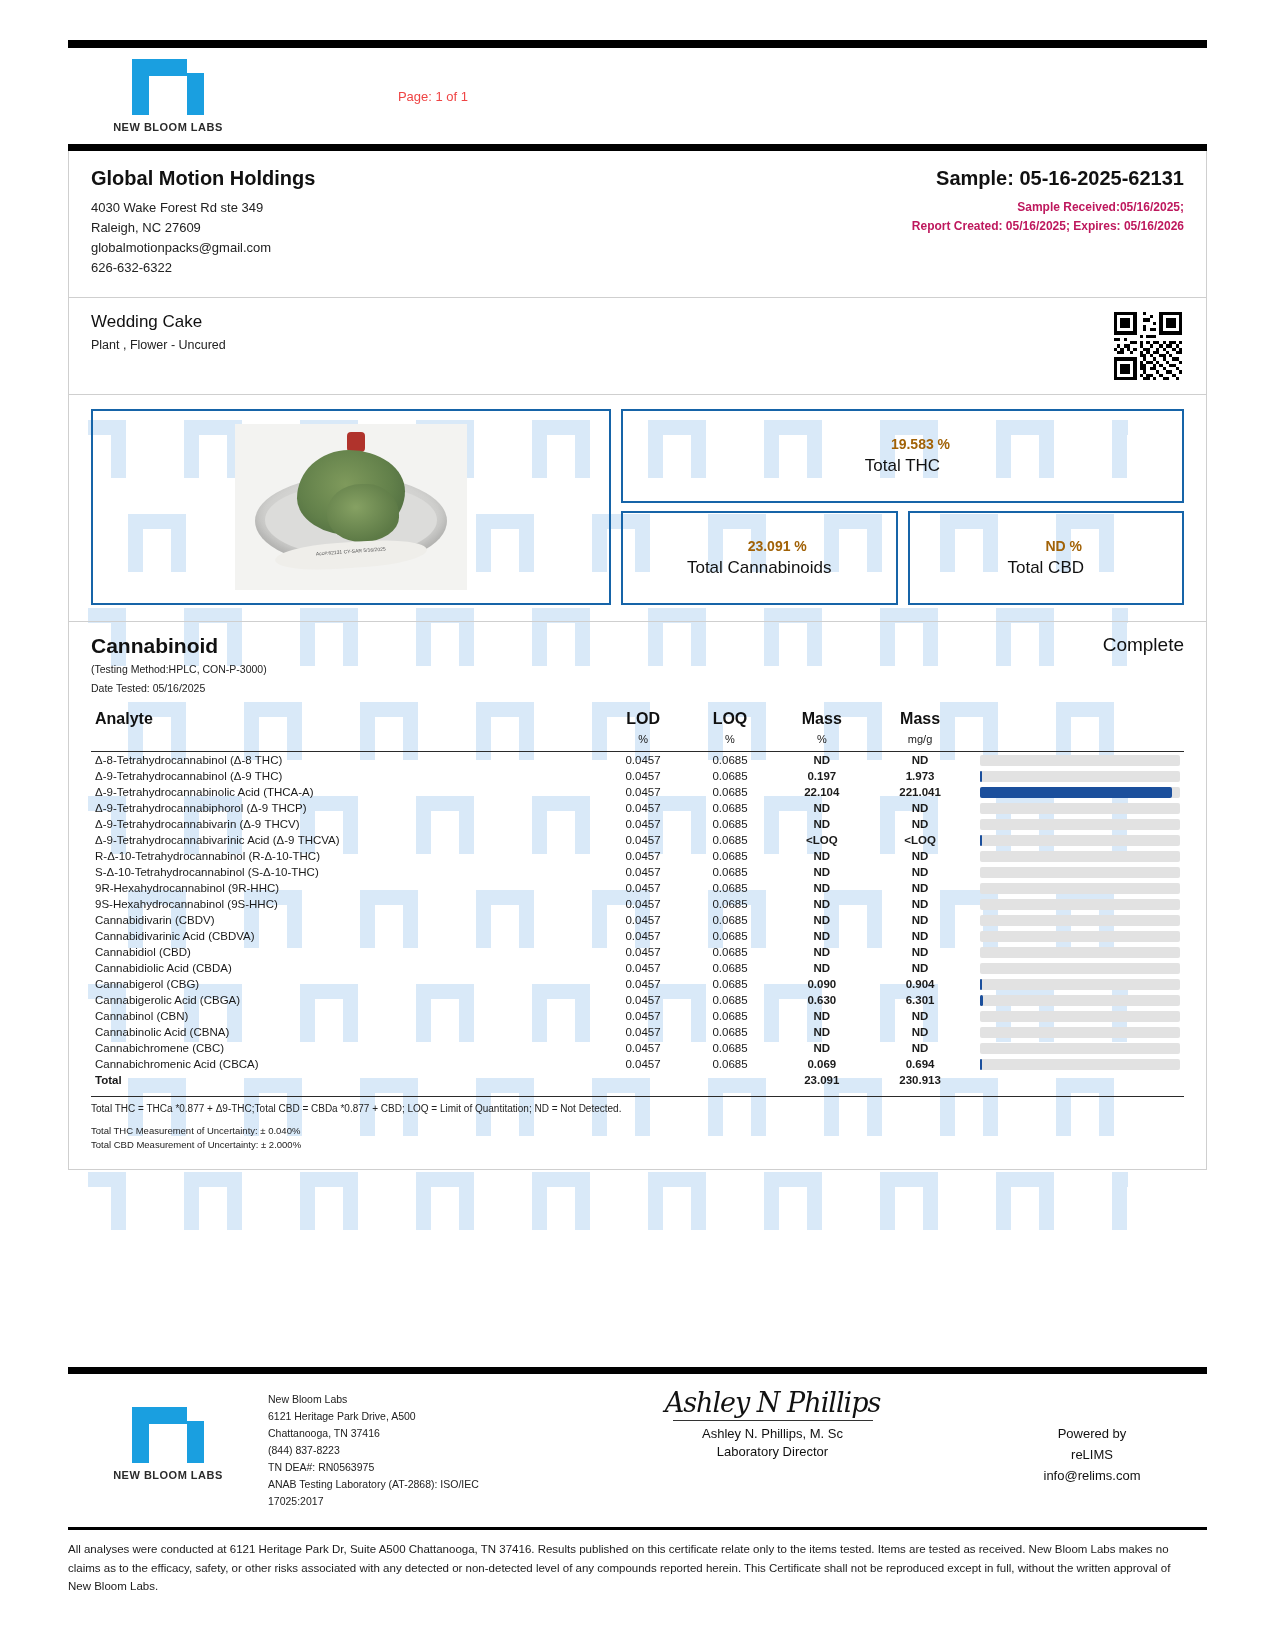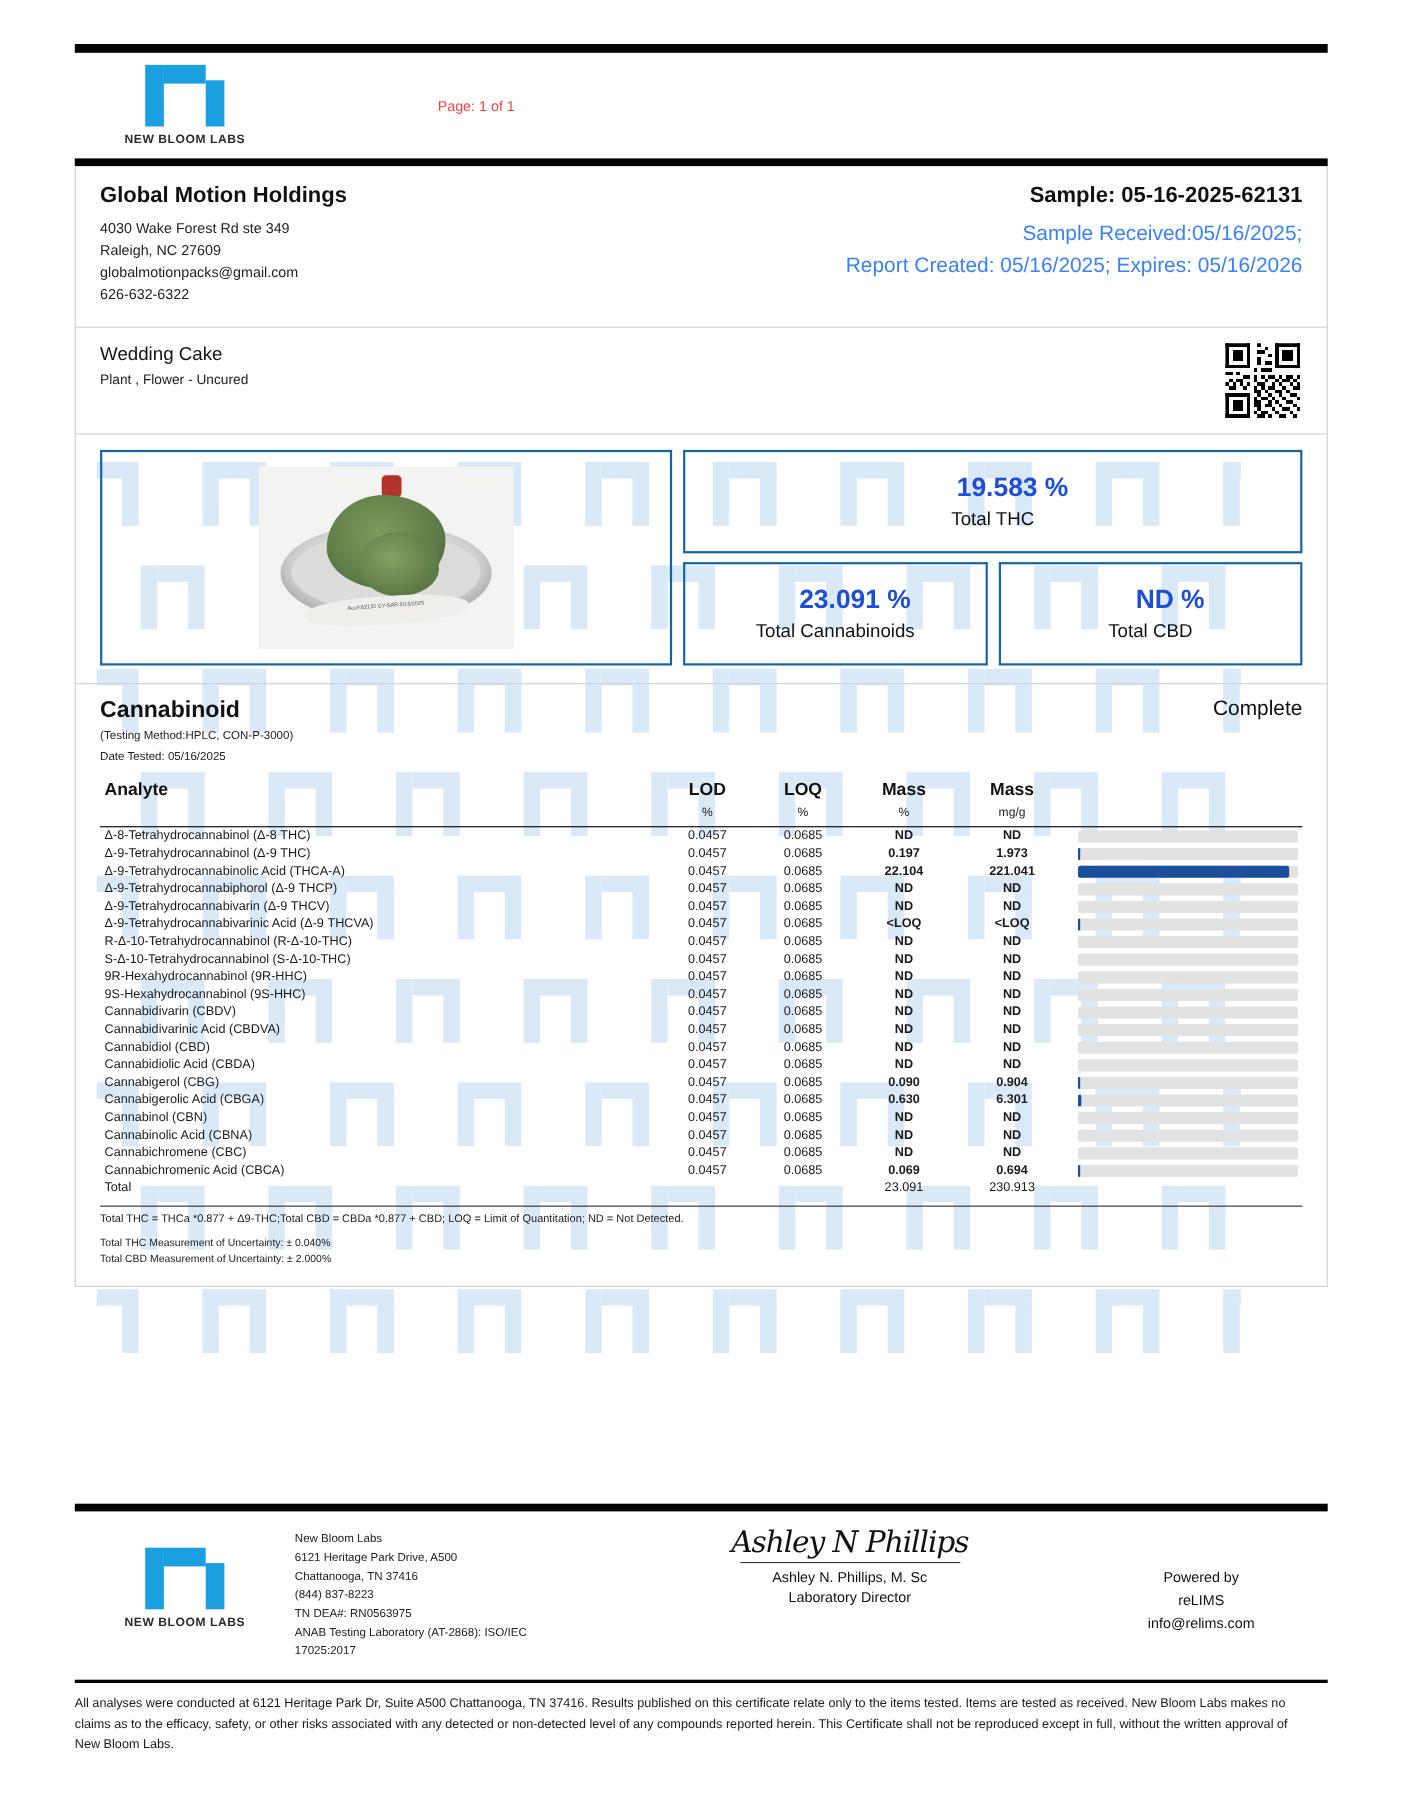--- a/index.html
+++ b/index.html
@@ -151,23 +151,24 @@
     line-height: 1.55;
   }
   .sample { width: 460px; text-align: right; }
   .sample-id {
     font-size: 20px;
     font-weight: bold;
     color: #111;
     margin-bottom: 8px;
   }
   .sample-line {
-    font-size: 19px;
-    color: #3b82f6;
+    font-size: 12px;
+    color: #be185d;
     line-height: 1.55;
+    font-weight: bold;
   }
 
   .strain-row {
     position: relative;
     display: flex;
     align-items: flex-start;
     border: 1px solid #cfcfcf;
     border-top: none;
     padding: 14px 22px 14px 22px;
     z-index: 2;
@@ -285,23 +286,23 @@
   .stat {
     flex: 1;
     border: 2px solid #1664a8;
     display: flex;
     flex-direction: column;
     align-items: center;
     justify-content: center;
     background: transparent;
   }
   .stat-val {
-    font-size: 24px;
+    font-size: 14px;
     font-weight: bold;
-    color: #1d4ed8;
+    color: #a16207;
     margin-bottom: 4px;
     margin-left: 36px;
   }
   .stat-lab {
     font-size: 17px;
     color: #111;
   }
 
   
   .panel {
@@ -366,21 +367,21 @@
     background: #e2e2e2;
     border-radius: 2px;
     position: relative;
   }
   .bar-fill {
     position: absolute;
     left: 0; top: 0; bottom: 0;
     background: #1b4f9c;
     border-radius: 2px;
   }
-  .total-row td { font-weight: normal; padding-top: 5px; }
+  .total-row td { font-weight: bold; padding-top: 5px; }
   .foot-note {
     font-size: 10px;
     color: #222;
     margin-top: 8px;
     border-top: 1px solid #2a2a2a;
     padding-top: 6px;
   }
   .uncert {
     font-size: 9.5px;
     color: #222;

